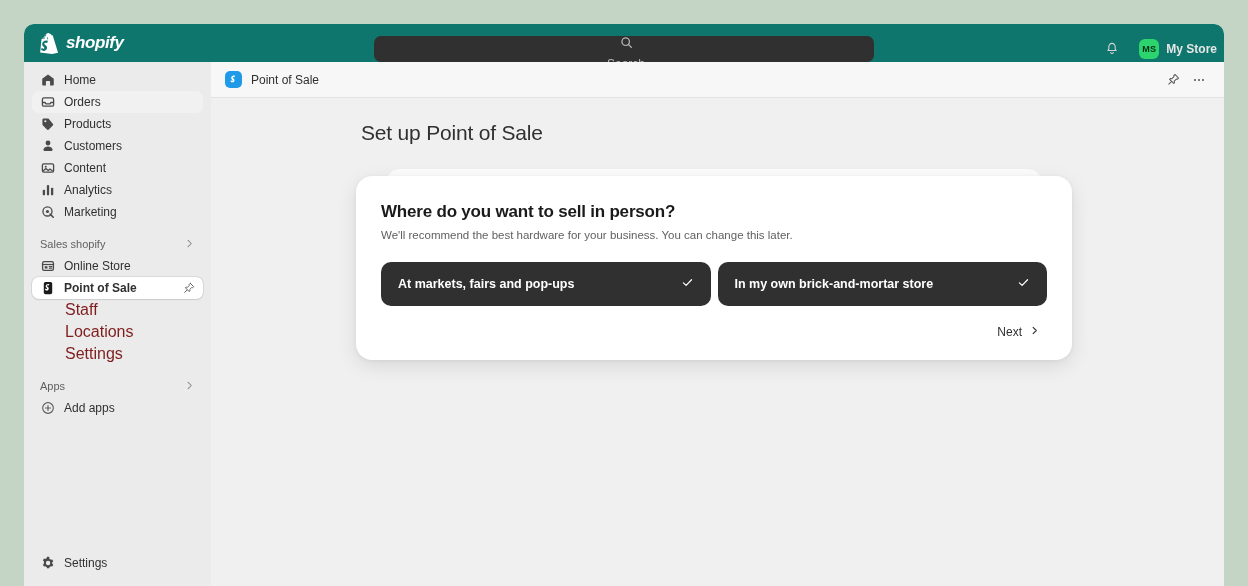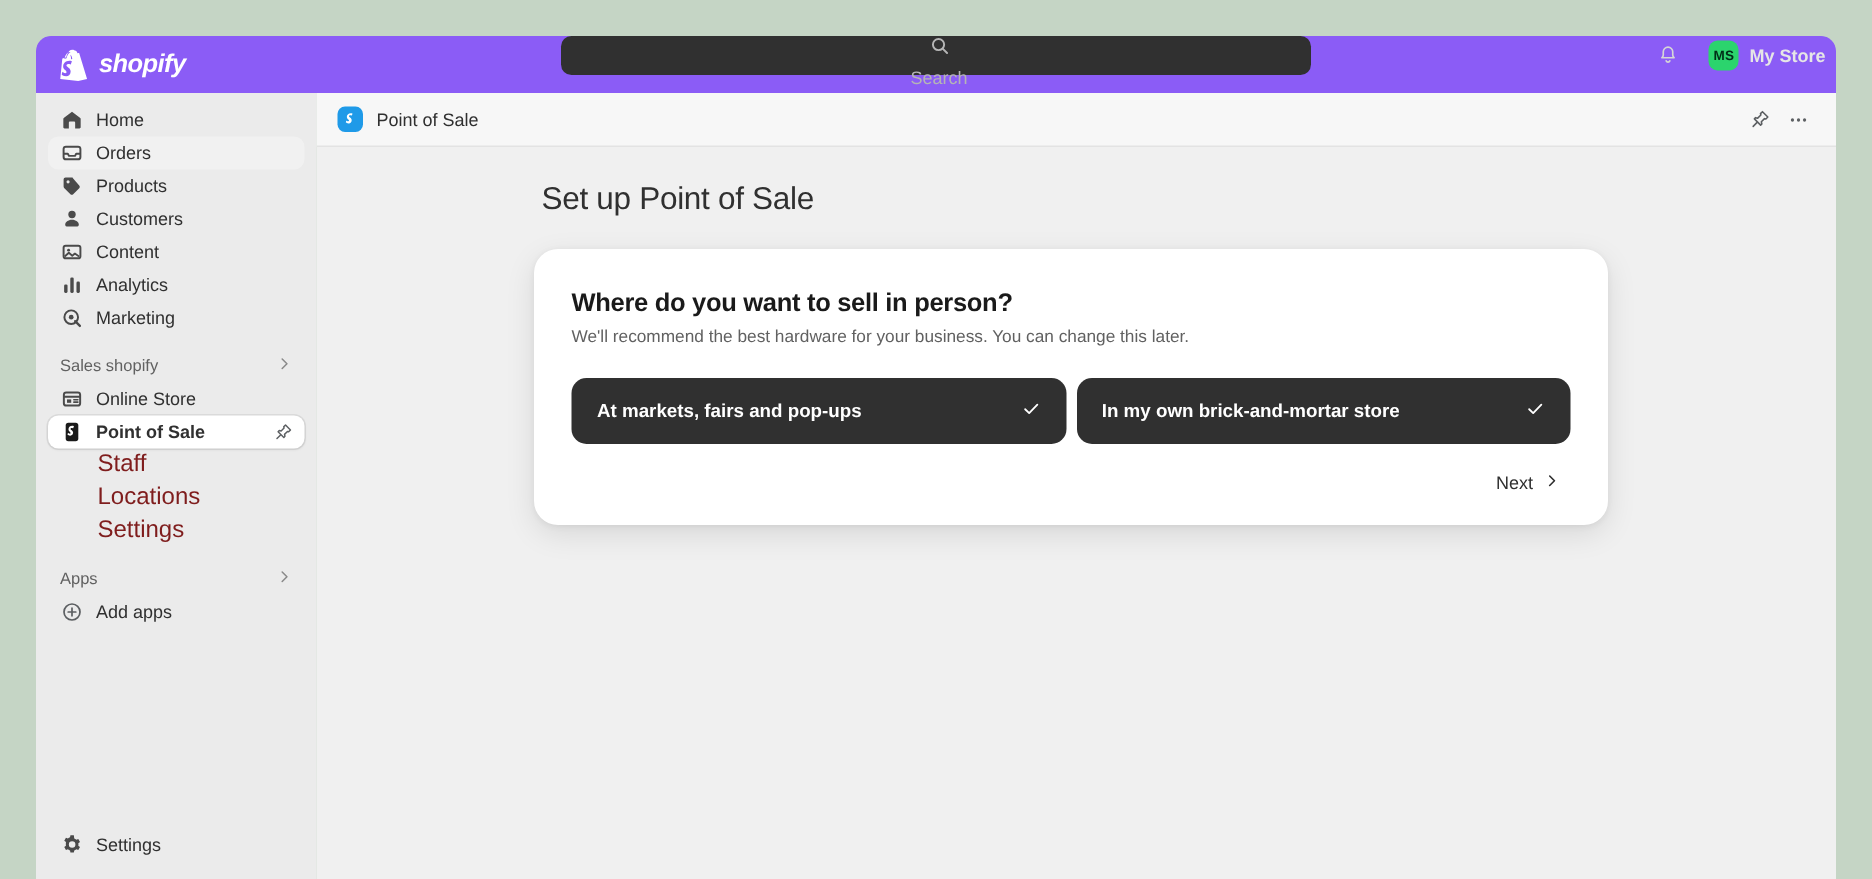--- a/index.html
+++ b/index.html
@@ -15,23 +15,23 @@
     width: 1200px; height: 562px;
     border-radius: 10px 10px 0 0;
     overflow: hidden;
     display: flex;
     flex-direction: column;
   }
 
   
   .topbar {
     height: 38px;
-    background: #8b5cf6;
+    background: #0f766e;
     display: flex;
-    align-items: flex-start;
+    align-items: flex-end;
     flex: 0 0 38px;
     position: relative;
     border-radius: 9px 9px 0 0;
   }
   .brand {
     display: flex; align-items: center; gap: 7px;
     padding-left: 16px;
     height: 100%;
   }
   .brand-logo { width: 19px; height: 21px; display:block; }
@@ -176,21 +176,21 @@
   .bg-card {
     position: absolute;
     left: 175px; top: 107px;
     width: 656px; height: 120px;
     background: #fcfcfc;
     border-radius: 14px;
     box-shadow: 0 1px 3px rgba(0,0,0,.05);
   }
   .modal-card {
     position: absolute;
-    left: 145px; top: 104px;
+    left: 145px; top: 114px;
     width: 716px; height: 184px;
     background: #ffffff;
     border-radius: 16px;
     box-shadow: 0 6px 20px rgba(0,0,0,.10), 0 1px 4px rgba(0,0,0,.06);
     padding: 26px 25px 0 25px;
   }
   .modal-h {
     font-size: 17px; font-weight: bold; color: #1a1a1a;
     letter-spacing: -.2px;
   }

